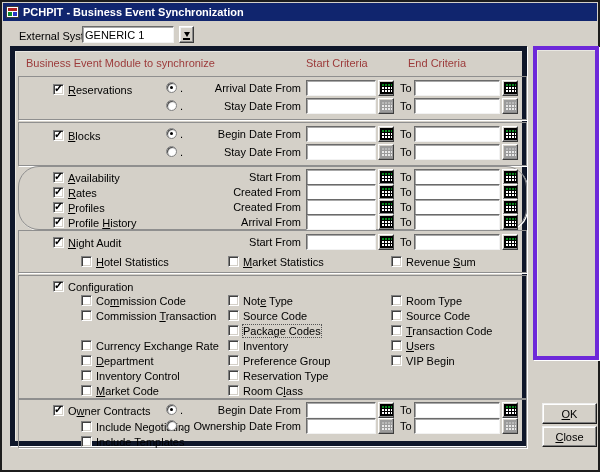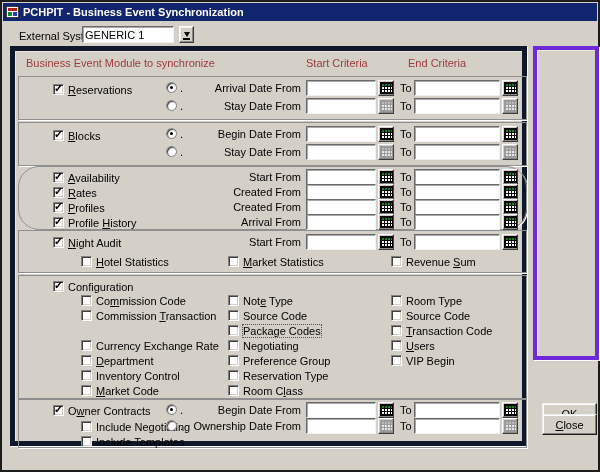--- a/index.html
+++ b/index.html
@@ -130,21 +130,21 @@
   .sec-label{white-space:nowrap;}
   .focus-dotted{outline:1px dotted #555;}
   
   .btn{
     position:absolute;left:5px;width:55px;height:21px;box-sizing:border-box;
     background:#d4d0c8;border:1px solid;border-color:#efefef #1c1c1c #1c1c1c #efefef;
     box-shadow:inset -1px -1px 0 #808080,inset 1px 1px 0 #fff;
     font-family:"Liberation Sans",sans-serif;font-size:11px;color:#000;cursor:default;
   }
   .btn-ok{top:353px;}
-  .btn-close{top:364px;}
+  .btn-close{top:376px;}
   u{text-decoration:underline;}
 </style>
 </head>
 <body>
 
 <div class="window">
 
   <div class="titlebar">
     <span class="app-icon"></span>
     <span class="title-text">PCHPIT - Business Event Synchronization</span>
@@ -368,21 +368,21 @@
       <div class="hcell" style="left:209px;top:32px">
         <span class="cb"></span>
         <span>Source Code</span>
       </div>
       <div class="hcell" style="left:209px;top:47px">
         <span class="cb"></span>
         <span class="focus-dotted">Package Codes</span>
       </div>
       <div class="hcell" style="left:209px;top:62px">
         <span class="cb"></span>
-        <span>Negotiating</span>
+        <span>Inventory</span>
       </div>
       <div class="hcell" style="left:209px;top:77px">
         <span class="cb"></span>
         <span>Preference Group</span>
       </div>
       <div class="hcell" style="left:209px;top:92px">
         <span class="cb"></span>
         <span>Reservation Type</span>
       </div>
       <div class="hcell" style="left:209px;top:107px">

